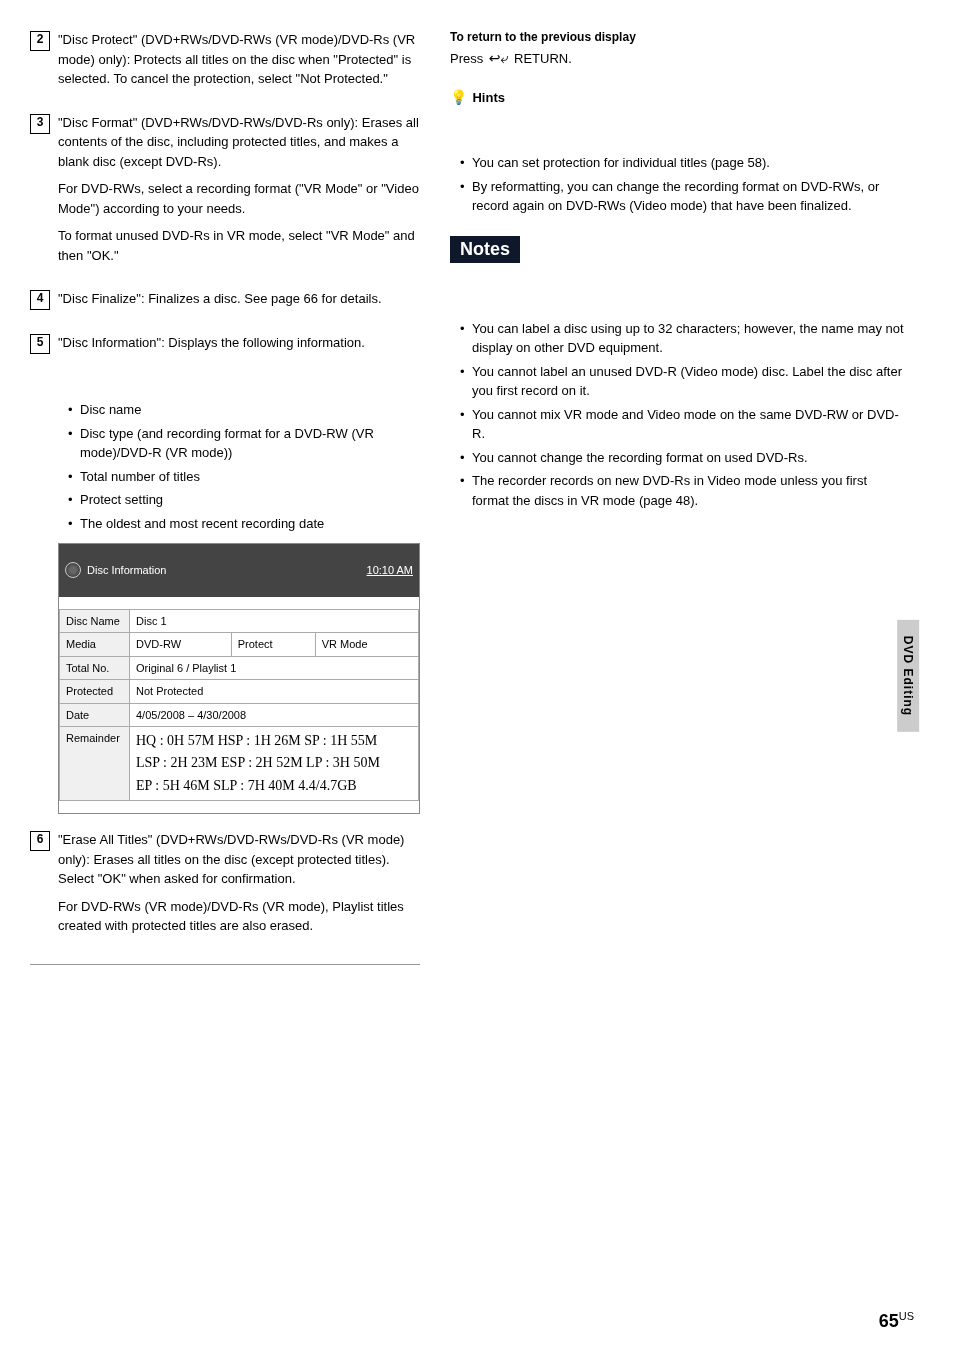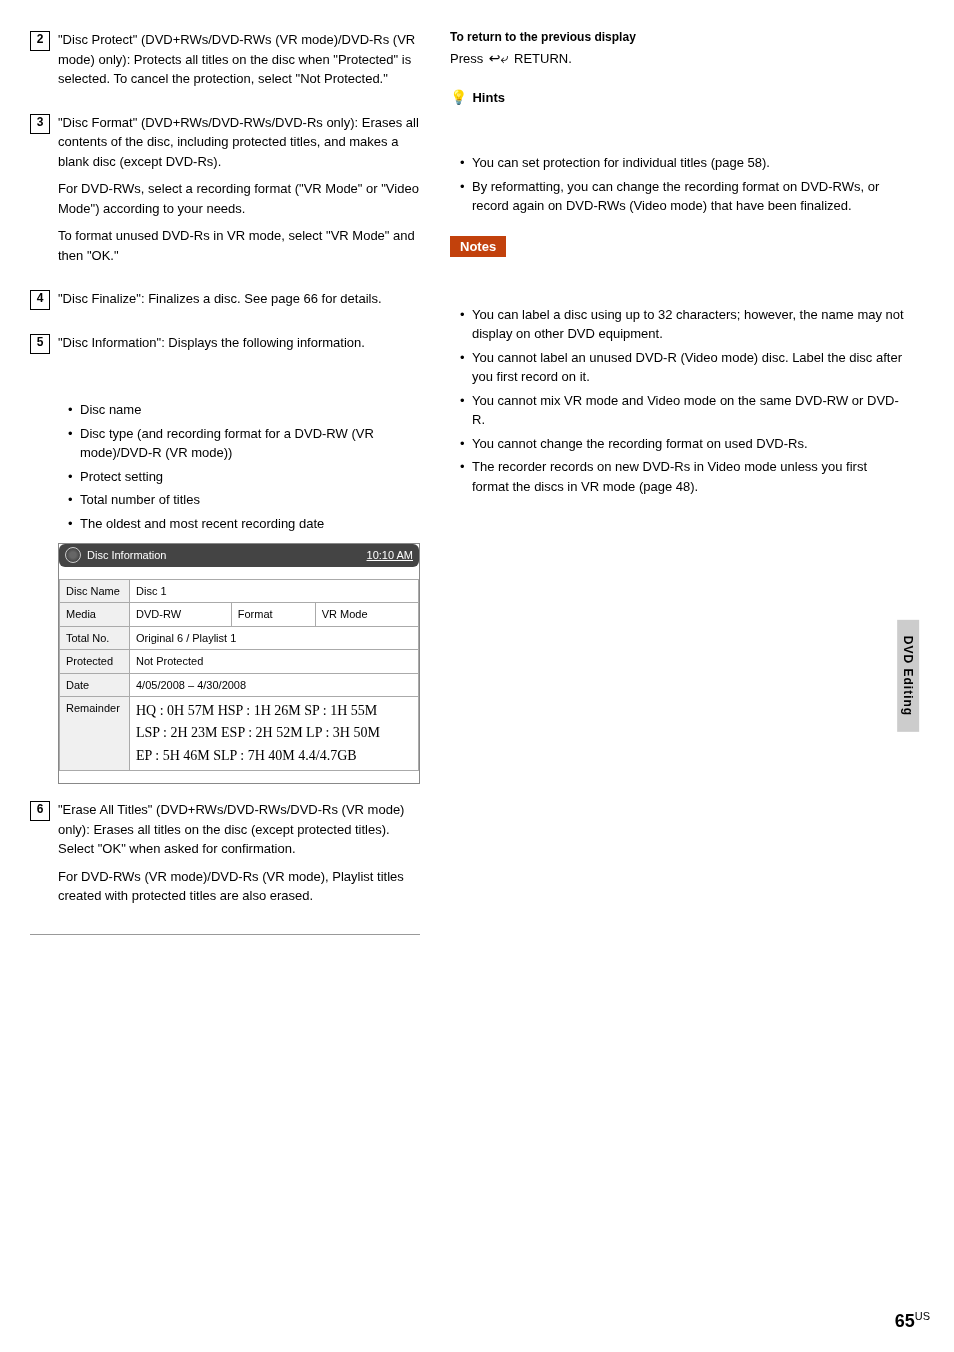--- a/index.html
+++ b/index.html
@@ -72,26 +72,25 @@
       width: 100%;
       border-collapse: collapse;
       font-size: 11px;
       margin: 12px 0;
       border: 1px solid #999;
     }
 
     .disc-table-header {
       background: #444;
       color: #fff;
-      padding: 3px 6px;
+      padding: 18px 6px;
       display: flex;
       align-items: center;
       gap: 6px;
       font-size: 11px;
-      border-radius: 6px;
     }
 
     .disc-table-header .dvd-icon {
       width: 16px;
       height: 16px;
       border-radius: 50%;
       background: radial-gradient(circle, #666 30%, #444 70%);
       border: 1px solid #ccc;
       display: inline-block;
     }
@@ -154,25 +153,26 @@
 
     .hints-icon {
       font-size: 14px;
     }
 
     .notes-section {
       background: transparent;
     }
 
     .notes-title-bar {
-      background: #c2410c;
+      background: #0f172a;
       color: #fff;
       font-weight: bold;
-      font-size: 13px;
+      font-size: 18px;
       padding: 3px 10px;
+      margin-bottom: 8px;
       display: inline-block;
     }
 
     .return-section {
       margin-bottom: 20px;
     }
 
     .return-title {
       font-weight: bold;
       font-size: 12px;
@@ -181,21 +181,21 @@
 
     .return-text {
       font-size: 13px;
       line-height: 1.5;
     }
 
     
     .page-number {
       position: absolute;
       bottom: 20px;
-      right: 24px;
+      right: 40px;
       font-size: 18px;
       font-weight: bold;
       margin-top: 28px;
     }
 
     .page-number sup {
       font-size: 11px;
       font-weight: normal;
     }
 
@@ -237,41 +237,41 @@
         </div>
       </div>
 
       <div class="numbered-item">
         <span class="item-number">5</span>
         <div class="item-content">
           <p>"Disc Information": Displays the following information.</p>
           <ul class="bullet-list">
             <li>Disc name</li>
             <li>Disc type (and recording format for a DVD-RW (VR mode)/DVD-R (VR mode))</li>
+            <li>Total number of titles</li>
             <li>Protect setting</li>
-            <li>Total number of titles</li>
             <li>The oldest and most recent recording date</li>
           </ul>
 
           <div style="border:1px solid #888; margin-top:10px; font-size:11px;">
             <div class="disc-table-header">
               <span class="dvd-icon"></span>
               <span>Disc Information</span>
               <span class="time">10:10 AM</span>
             </div>
             <table class="disc-table">
               <tbody>
                   <tr>
                 <td>Disc Name</td>
                 <td colspan="3">Disc 1</td>
               </tr>
               <tr>
                 <td>Media</td>
                 <td>DVD-RW</td>
-                <td>Format</td>
+                <td>Protect</td>
                 <td>VR Mode</td>
               </tr>
               <tr>
                 <td>Total No.</td>
                 <td colspan="3">Original 6 / Playlist 1</td>
               </tr>
               <tr>
                 <td>Protected</td>
                 <td colspan="3">Not Protected</td>
               </tr>

